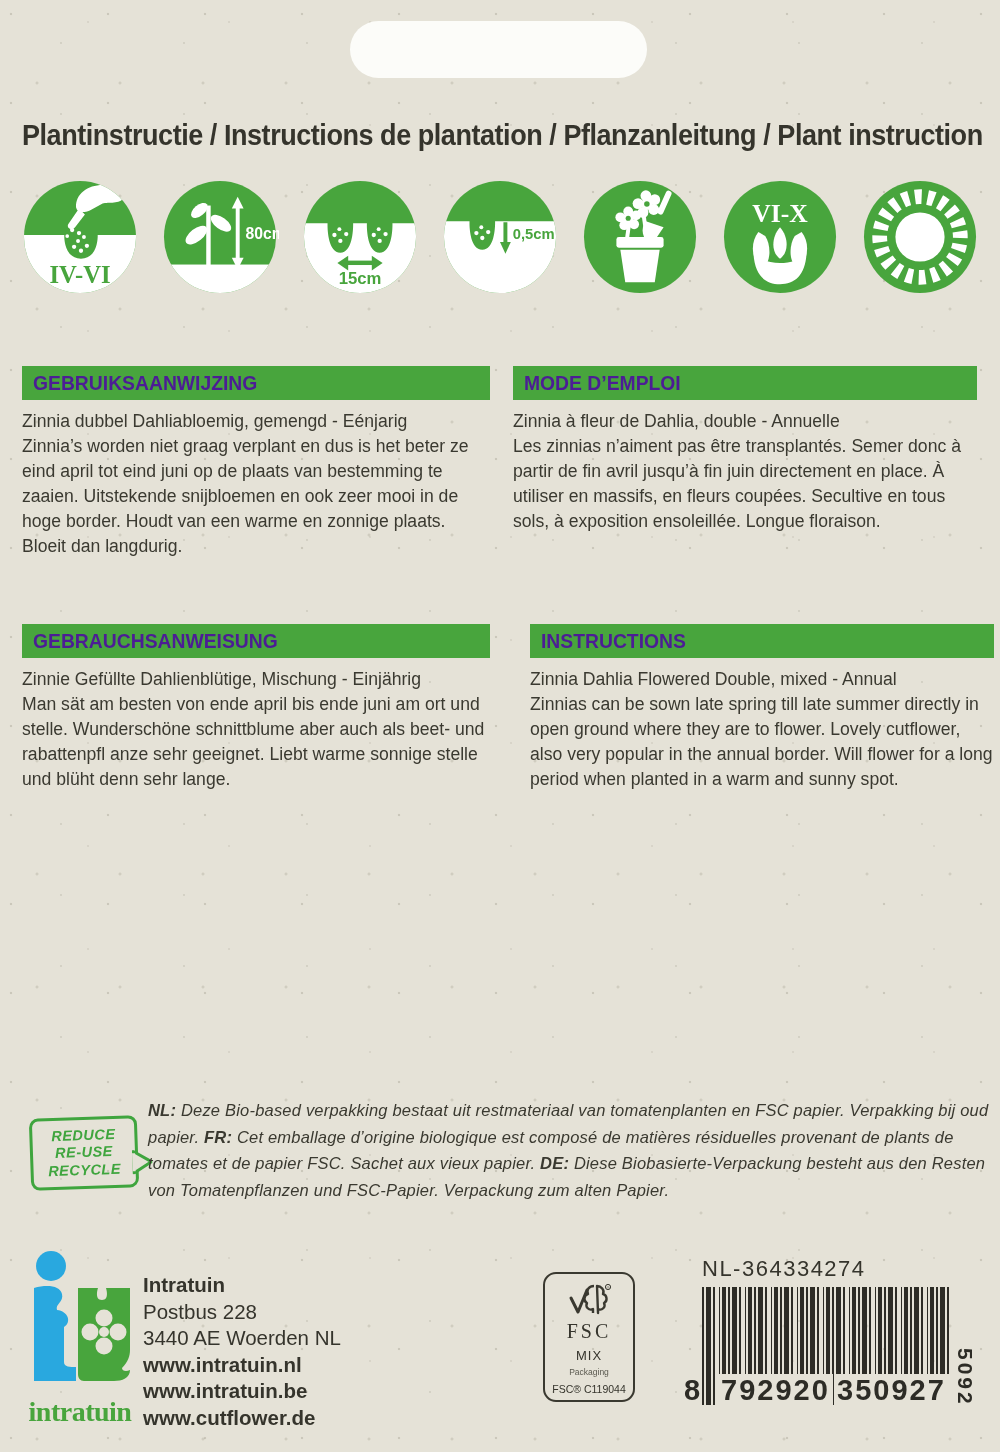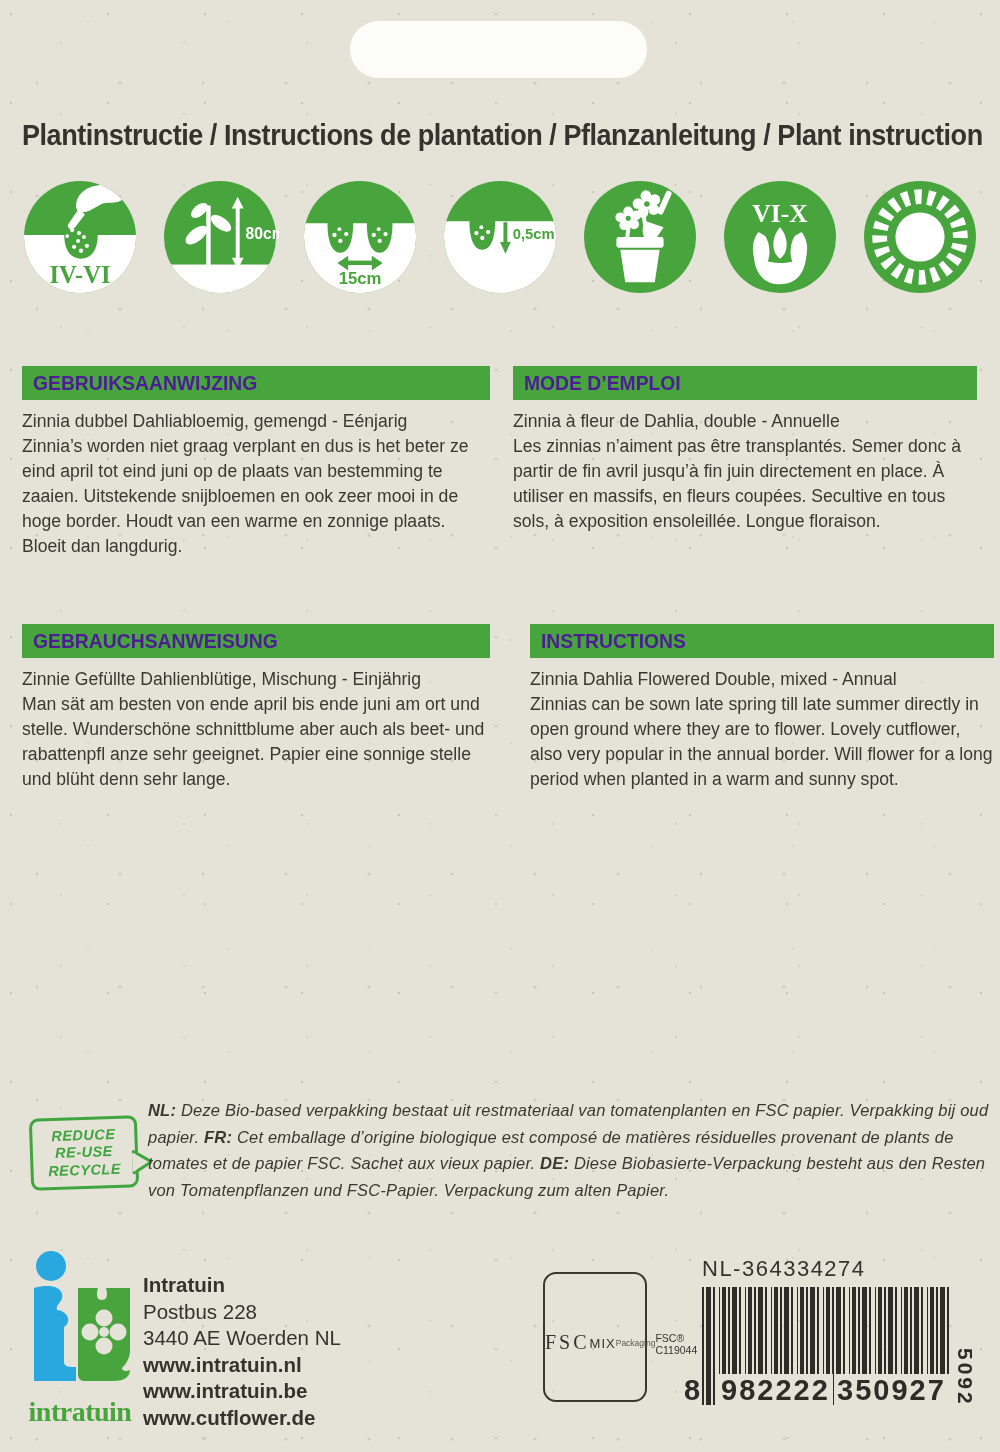--- a/index.html
+++ b/index.html
@@ -38,22 +38,22 @@
     font-style:italic;}
   .badge-tail{position:absolute; right:-17px; top:32px;}
   .recycle-text{position:absolute; left:148px; top:1097px; width:842px;
     font-size:16.5px; line-height:26.5px; font-style:italic; color:#3a3930; letter-spacing:.2px;}
   .recycle-text b{font-style:italic;}
   .logo{position:absolute; left:22px; top:1250px;}
   .logo-wordmark{position:absolute; left:20px; top:1396px; width:120px; text-align:center;
     font-family:"Liberation Serif", serif; font-weight:700; font-size:28px; color:#48a53d; letter-spacing:-.5px;}
   .address{position:absolute; left:143px; top:1272px; font-size:20.5px; line-height:26.5px;}
   .address .b{font-weight:700;}
-  .fsc-badge{position:absolute; left:543px; top:1272px; width:104px; height:130px;
-    border:2px solid #3a3930; border-radius:13px; display:flex; flex-direction:row;
+  .fsc-badge{position:absolute; left:543px; top:1272px; width:92px; height:130px;
+    border:2px solid #3a3930; border-radius:13px; display:flex; flex-direction:column;
     align-items:center; padding-top:8px; box-sizing:border-box;}
   .fsc-name{font-family:"Liberation Serif", serif; font-size:20px; letter-spacing:3px; margin-top:2px;}
   .fsc-mix{font-size:13px; letter-spacing:1px; margin-top:5px;}
   .fsc-scope{font-size:8.5px; color:#5a594f; margin-top:4px;}
   .fsc-license{font-size:10.5px; margin-top:6px;}
   .barcode{position:absolute; left:688px; top:1256px; width:292px;}
   .barcode-top{font-size:22px; letter-spacing:1.5px; margin-left:14px;}
   .bars{margin-left:14px; margin-top:5px; width:250px; height:118px;
     background:repeating-linear-gradient(90deg,
       #2d2c26 0 2px, transparent 2px 4px,
@@ -220,21 +220,21 @@
     <div class="sec-body">
       <div>Zinnia à fleur de Dahlia, double - Annuelle</div>
       <div>Les zinnias n’aiment pas être transplantés. Semer donc à partir de fin avril jusqu’à fin juin directement en place. À utiliser en massifs, en fleurs coupées. Secultive en tous sols, à exposition ensoleillée. Longue floraison.</div>
     </div>
   </div>
 
   <div class="section sec-2">
     <div class="sec-header"><span>GEBRAUCHSANWEISUNG</span></div>
     <div class="sec-body">
       <div>Zinnie Gefüllte Dahlienblütige, Mischung - Einjährig</div>
-      <div>Man sät am besten von ende april bis ende juni am ort und stelle. Wunderschöne schnittblume aber auch als beet- und rabattenpfl anze sehr geeignet. Papier eine sonnige stelle und blüht denn sehr lange.</div>
+      <div>Man sät am besten von ende april bis ende juni am ort und stelle. Wunderschöne schnittblume aber auch als beet- und rabattenpfl anze sehr geeignet. Liebt warme sonnige stelle und blüht denn sehr lange.</div>
     </div>
   </div>
 
   <div class="section sec-3">
     <div class="sec-header"><span>INSTRUCTIONS</span></div>
     <div class="sec-body">
       <div>Zinnia Dahlia Flowered Double, mixed - Annual</div>
       <div>Zinnias can be sown late spring till late summer directly in open ground where they are to flower. Lovely cutflower, also very popular in the annual border. Will flower for a long period when planted in a warm and sunny spot.</div>
     </div>
   </div>
@@ -292,19 +292,19 @@
     <div class="fsc-name">FSC</div>
     <div class="fsc-mix">MIX</div>
     <div class="fsc-scope">Packaging</div>
     <div class="fsc-license">FSC® C119044</div>
   </div>
 
   <div class="barcode">
     <div class="barcode-top">NL-364334274</div>
     <div class="bars"></div>
     <div class="ean-digit ean-8">8</div>
-    <div class="ean-digit ean-mid">982222</div>
+    <div class="ean-digit ean-mid">792920</div>
     <div class="ean-digit ean-right">350927</div>
   </div>
 
   <div class="side-number">5092</div>
 
 </div>
 
 </body></html>

